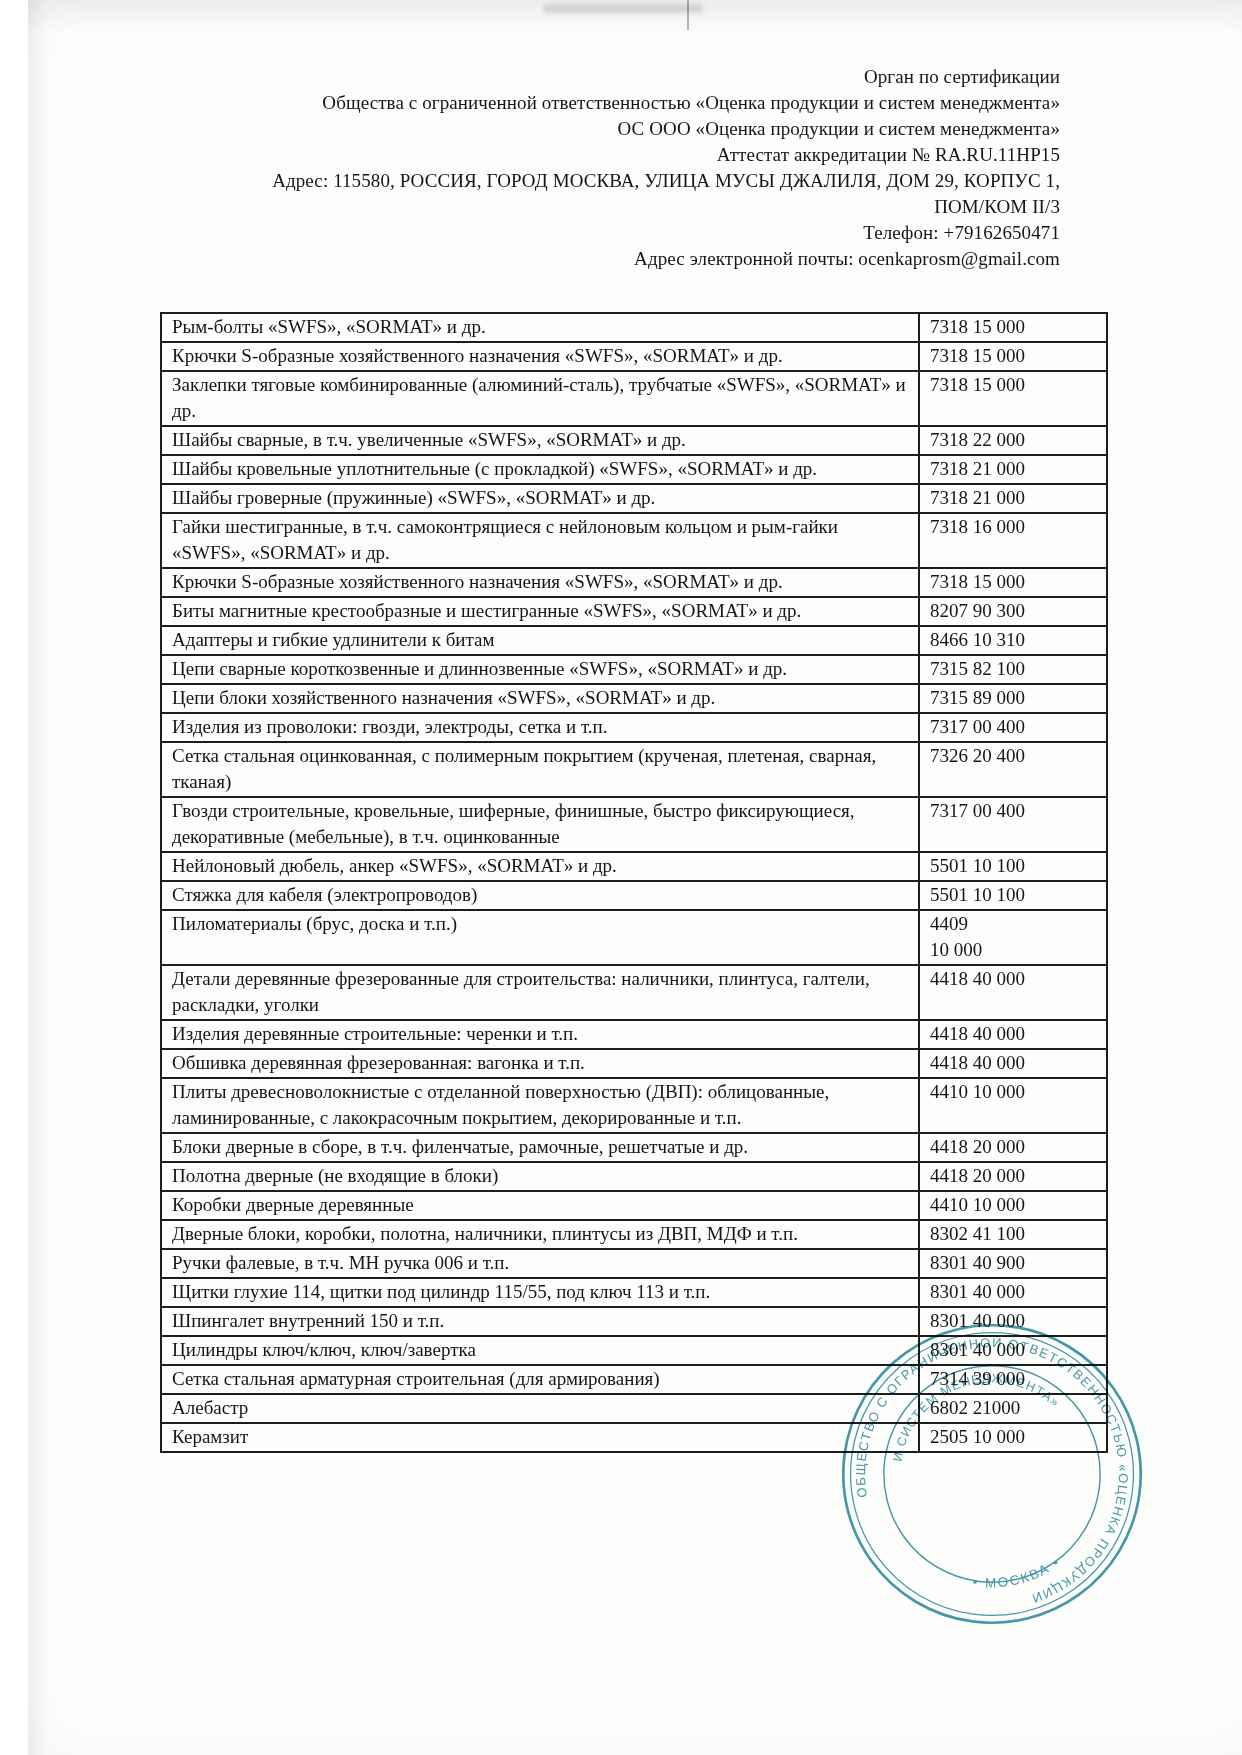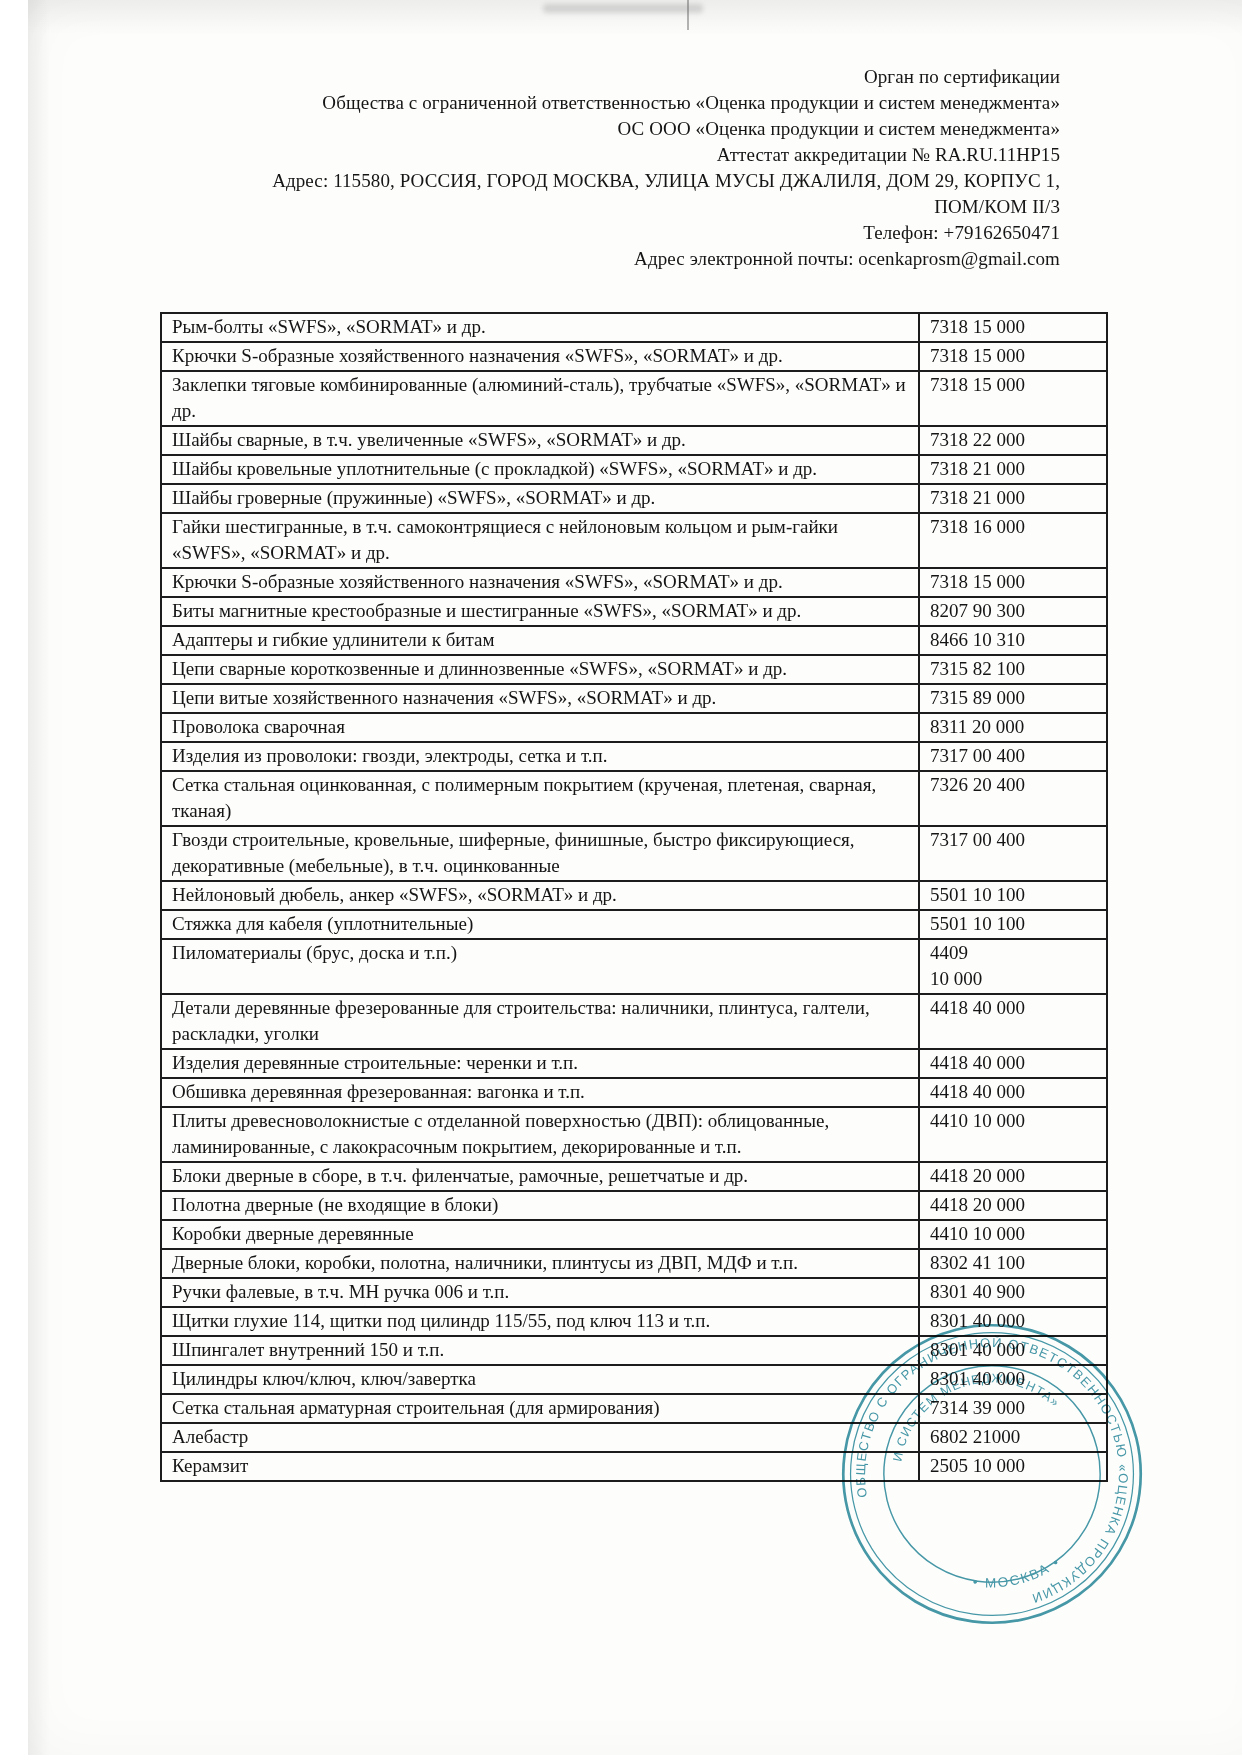--- a/index.html
+++ b/index.html
@@ -158,28 +158,24 @@
           <td class="cell-desc">Адаптеры и гибкие удлинители к битам</td>
           <td class="cell-code">8466 10 310</td>
         </tr>
 
         <tr>
           <td class="cell-desc">Цепи сварные короткозвенные и длиннозвенные «SWFS», «SORMAT» и др.</td>
           <td class="cell-code">7315 82 100</td>
         </tr>
 
         <tr>
-          <td class="cell-desc">Цепи витые хозяйственного назначения «SWFS», «SORMAT» и др.</td>
+          <td class="cell-desc">Цепи блоки хозяйственного назначения «SWFS», «SORMAT» и др.</td>
           <td class="cell-code">7315 89 000</td>
         </tr>
 
-        <tr>
-          <td class="cell-desc">Проволока сварочная</td>
-          <td class="cell-code">8311 20 000</td>
-        </tr>
 
         <tr>
           <td class="cell-desc">Изделия из проволоки: гвозди, электроды, сетка и т.п.</td>
           <td class="cell-code">7317 00 400</td>
         </tr>
 
         <tr>
           <td class="cell-desc">Сетка стальная оцинкованная, с полимерным покрытием (крученая, плетеная, сварная, тканая)</td>
           <td class="cell-code">7326 20 400</td>
         </tr>
@@ -188,21 +184,21 @@
           <td class="cell-desc">Гвозди строительные, кровельные, шиферные, финишные, быстро фиксирующиеся, декоративные (мебельные), в т.ч. оцинкованные</td>
           <td class="cell-code">7317 00 400</td>
         </tr>
 
         <tr>
           <td class="cell-desc">Нейлоновый дюбель, анкер «SWFS», «SORMAT» и др.</td>
           <td class="cell-code">5501 10 100</td>
         </tr>
 
         <tr>
-          <td class="cell-desc">Стяжка для кабеля (уплотнительные)</td>
+          <td class="cell-desc">Стяжка для кабеля (электропроводов)</td>
           <td class="cell-code">5501 10 100</td>
         </tr>
 
         <tr>
           <td class="cell-desc">Пиломатериалы (брус, доска и т.п.)</td>
           <td class="cell-code">4409
 10 000</td>
         </tr>
 
         <tr>

